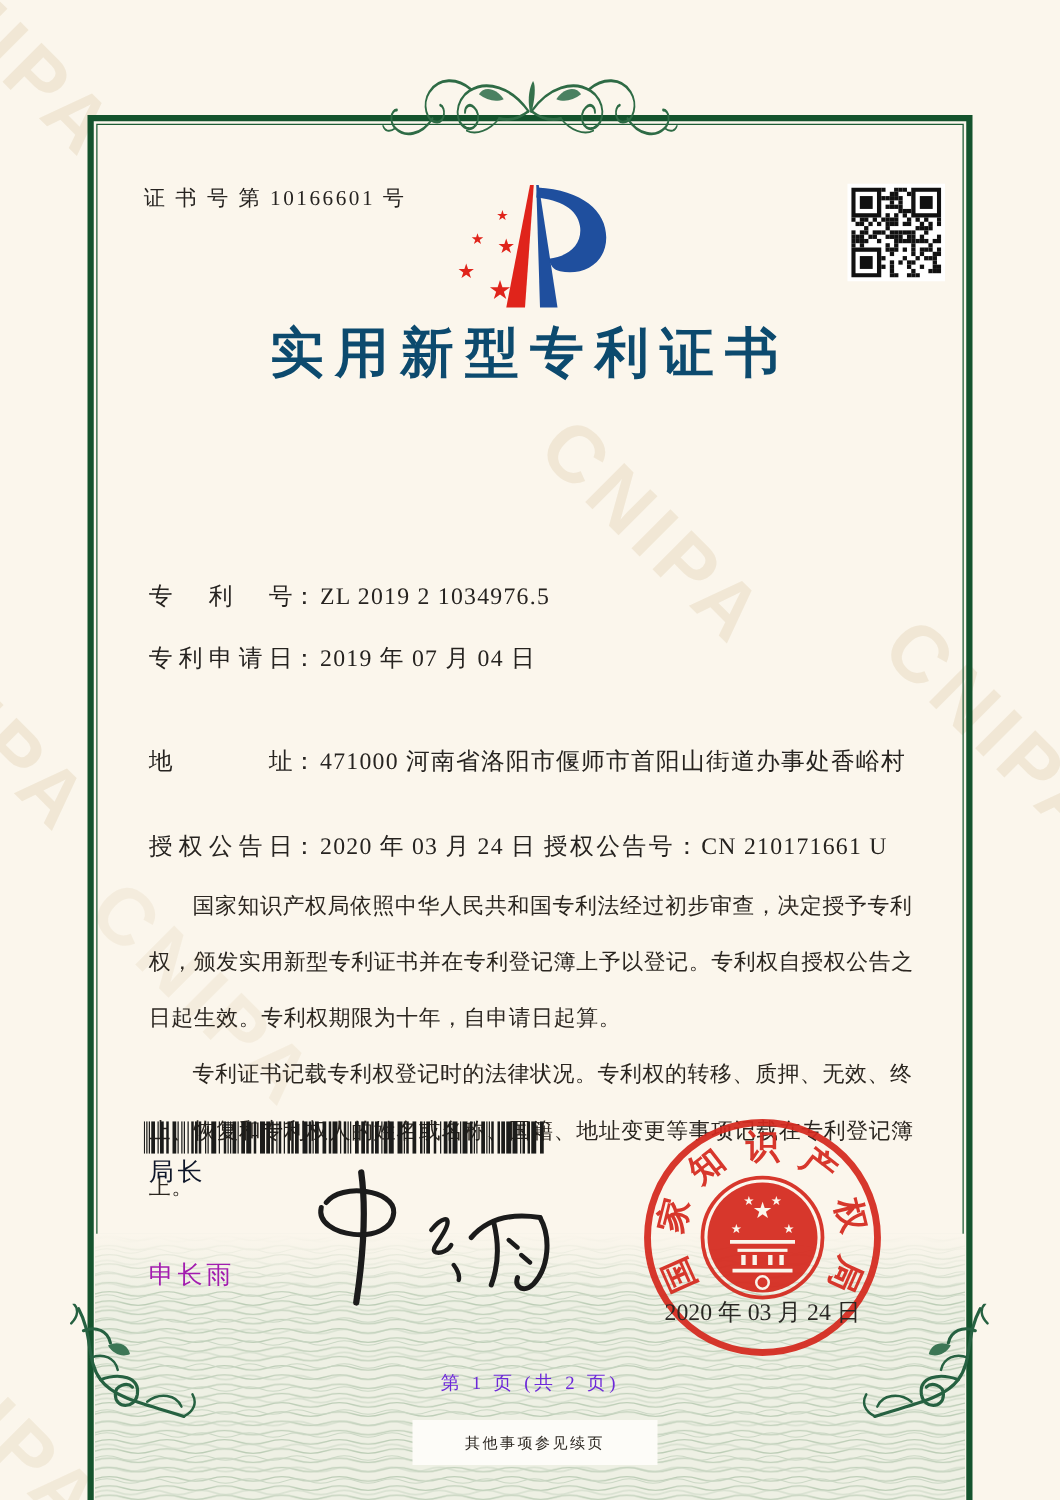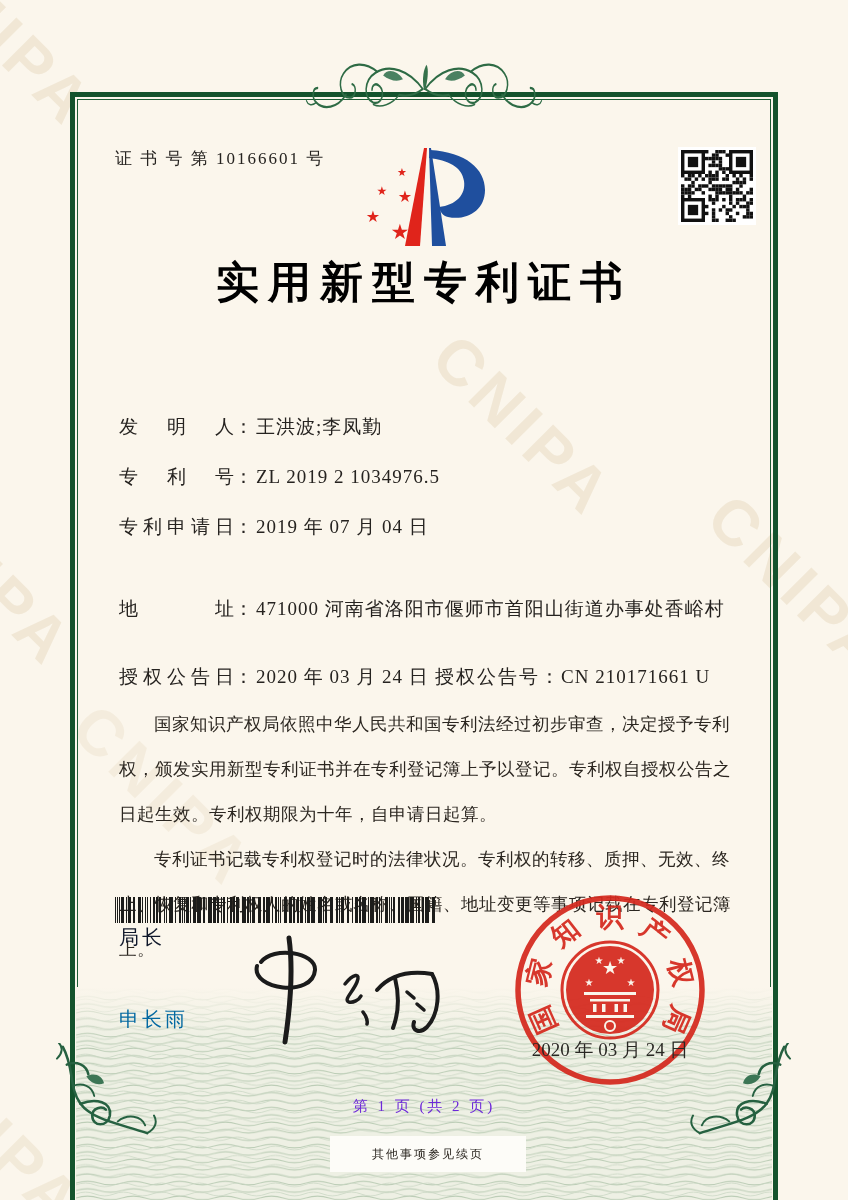--- a/index.html
+++ b/index.html
@@ -25,38 +25,38 @@
   .wave-band{position:absolute;left:1px;right:1px;bottom:1px;height:265px;background:#eef0e4;overflow:hidden;}
   .wave-band svg{display:block;}
   .wave-fade{position:absolute;left:0;right:0;top:0;height:52px;
     background:linear-gradient(#fbf6ec,rgba(251,246,236,0));}
   
   .cert-no{position:absolute;left:40px;top:50px;font-size:17px;letter-spacing:2px;}
   .logo{position:absolute;left:285px;top:45px;width:130px;height:112px;}
   .qr{position:absolute;left:603px;top:50px;width:78px;height:78px;background:#fff;padding:3px;box-sizing:border-box;}
   .title{
     position:absolute;left:0;width:100%;top:157px;text-align:center;
-    font-size:43px;font-weight:bold;letter-spacing:9px;color:#000000;
+    font-size:43px;font-weight:bold;letter-spacing:9px;color:#0c4a6e;
   }
   
   .row{position:absolute;left:44px;font-size:19px;white-space:nowrap;}
   .row .lbl{display:inline-block;width:115px;text-align:justify;text-align-last:justify;vertical-align:bottom;}
   .row .colon{display:inline-block;width:22px;}
   .row .val{letter-spacing:1px;}
   .grant2{position:absolute;left:316px;top:0;}
   .grant2 .lbl2{letter-spacing:2px;text-align:right;}
   
   .paras{position:absolute;left:44px;top:605px;width:622px;font-size:17.5px;line-height:45px;color:#2b2620;}
   .paras p{margin:0;text-indent:2em;letter-spacing:.5px;}
   
   .barcode{position:absolute;left:40px;top:800px;width:324px;height:26px;}
   .signer-title{position:absolute;left:44px;top:827px;font-size:20px;letter-spacing:3px;
     font-family:"Liberation Sans","DejaVu Sans",sans-serif;color:#0f172a;}
   .signer-name{position:absolute;left:44px;top:909px;font-size:20px;letter-spacing:3px;
-    font-family:Liberation Serif, serif;color:#0369a1;}
+    font-family:Liberation Serif, serif;color:#a21caf;}
   .signature{position:absolute;left:152px;top:835px;width:230px;height:115px;z-index:3;}
   .seal{position:absolute;left:435px;top:793px;width:200px;height:200px;z-index:3;opacity:.93;}
   .page-info{position:absolute;left:0;width:100%;top:1000px;text-align:center;font-size:15px;letter-spacing:3px;color:#6d28d9;}
   
   .orn{position:absolute;z-index:4;pointer-events:none;}
   .orn-top{left:294px;top:60px;width:260px;height:58px;}
   .orn-bl{left:52px;top:1043px;width:105px;height:98px;}
   .orn-br{left:690px;top:1043px;width:105px;height:98px;}
   
   .note-box{
@@ -262,23 +262,20 @@
           <rect x="20" y="19" width="1" height="1" fill="#111"></rect>
           <rect x="9" y="20" width="1" height="1" fill="#111"></rect>
           <rect x="10" y="20" width="1" height="1" fill="#111"></rect>
           <rect x="13" y="20" width="1" height="1" fill="#111"></rect>
           <rect x="14" y="20" width="1" height="1" fill="#111"></rect>
           <rect x="15" y="20" width="1" height="1" fill="#111"></rect>
         </svg>
 
       <div class="title">实用新型专利证书</div>
 
-      <div class="row" style="top:317px">
-        <span class="lbl">发明人</span><span class="colon">：</span><span class="val">王洪波;李凤勤</span>
-      </div>
       <div class="row" style="top:367px">
         <span class="lbl">专利号</span><span class="colon">：</span><span class="val">ZL 2019 2 1034976.5</span>
       </div>
       <div class="row" style="top:417px">
         <span class="lbl">专利申请日</span><span class="colon">：</span><span class="val">2019 年 07 月 04 日</span>
       </div>
       <div class="row" style="top:499px">
         <span class="lbl">地址</span><span class="colon">：</span><span class="val">471000 河南省洛阳市偃师市首阳山街道办事处香峪村</span>
       </div>
       <div class="row" style="top:567px">

